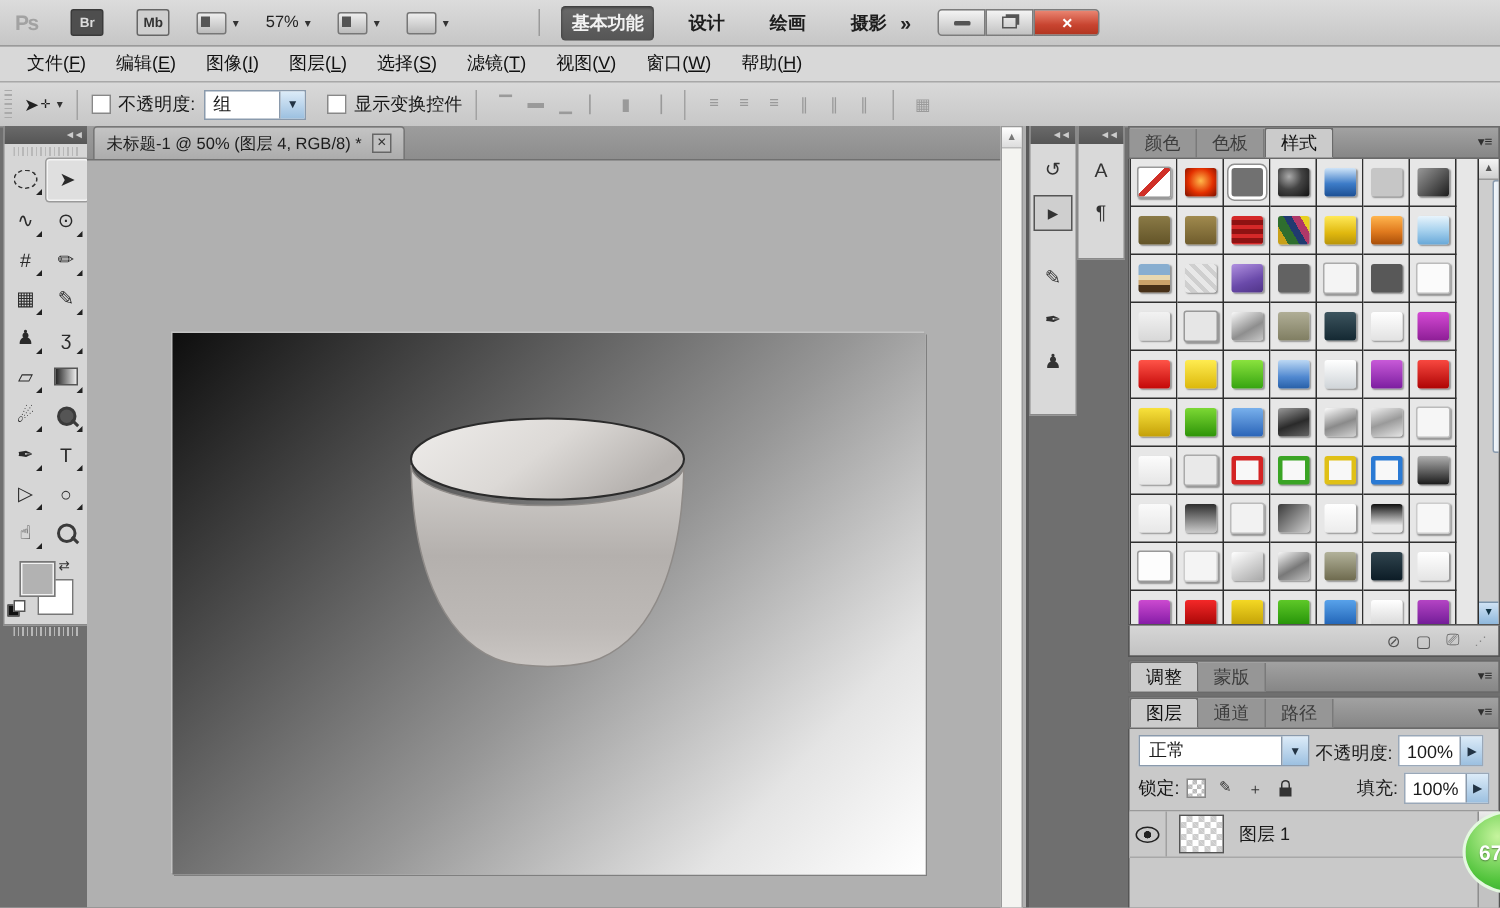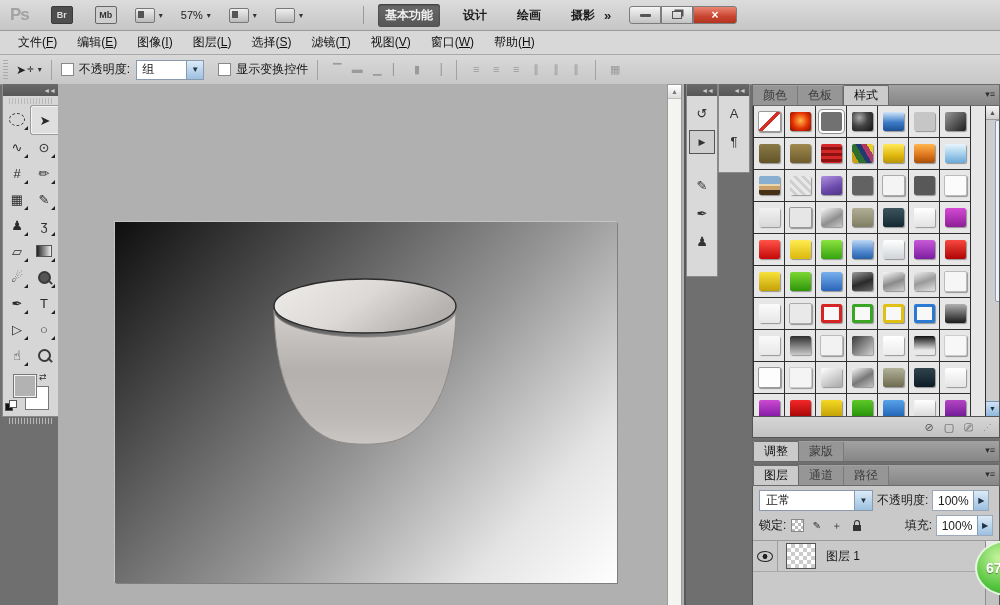--- a/index.html
+++ b/index.html
@@ -4,21 +4,21 @@
 <style>
   html,body{margin:0;padding:0}
   body{width:1000px;height:605px;position:relative;overflow:hidden;background:#6f6f6f;
        font-family:"Liberation Sans","DejaVu Sans",sans-serif;font-size:12px;color:#1a1a1a;
        -webkit-font-smoothing:antialiased}
   .abs{position:absolute}
 
   
   .titlebar{left:0;top:0;width:1000px;height:30px;background:linear-gradient(#dcdcdc,#c6c6c6);
             border-bottom:1px solid #9a9a9a;display:flex;align-items:center}
-  .ps-logo{font-weight:bold;font-size:17px;color:#a2a2a2;margin:0 0 0 10px;letter-spacing:-1px}
+  .ps-logo{font-weight:bold;font-size:14px;color:#a2a2a2;margin:0 0 0 10px;letter-spacing:-1px}
   .app-btn{width:20px;height:16px;border-radius:2px;font-size:9px;font-weight:bold;
            display:flex;align-items:center;justify-content:center;margin-left:22px}
   .app-btn.br{background:#4e4e4e;color:#ddd;border:1px solid #3a3a3a}
   .app-btn.mb{background:#cfcfcf;color:#333;border:1px solid #666}
   .tb-group{display:flex;align-items:center;margin-left:18px;color:#444}
   .tb-ico{width:18px;height:13px;border:1px solid #777;background:linear-gradient(#eee,#bbb);border-radius:2px}
   .tb-ico.grid{background:linear-gradient(#eee,#bbb);position:relative}
   .tb-ico.grid::after{content:"";position:absolute;left:2px;top:2px;width:6px;height:7px;background:#555}
   .chev{font-size:8px;color:#333;margin-left:4px}
   .zoom-val{font-size:11px;color:#222}
@@ -132,21 +132,21 @@
   .styles-sb .down{position:absolute;bottom:0;left:0;width:13px;height:14px;background:linear-gradient(#cfe2f4,#8fb8dc);
                  border-top:1px solid #7a94ac;text-align:center;font-size:7px;line-height:14px;color:#134}
   .styles-foot{height:20px;background:linear-gradient(#d6d6d6,#c2c2c2);border:1px solid #555;border-top:none;
                display:flex;align-items:center;justify-content:flex-end;gap:10px;padding-right:8px}
   .foot-ico{font-size:11px;color:#555}
   .foot-grip{font-size:8px;color:#888}
 
   .adjbar{margin-top:2px}
   .layersp{margin-top:2px}
   .layers-body{background:#c9c9c9;border:1px solid #555;border-top:none;position:relative;height:125px}
-  .lrow1{display:flex;align-items:center;padding:4px 6px 2px}
+  .lrow1{display:flex;align-items:flex-end;padding:4px 6px 2px}
   .blend-dd{display:flex;height:19px;border:1px solid #8a9aac;background:#fff;align-items:center}
   .blend-dd .v{width:88px;padding-left:6px;font-size:12px}
   .blend-dd .b{width:17px;height:19px;background:linear-gradient(#dcebf8,#9cc0e0);border-left:1px solid #8a9aac;
                text-align:center;font-size:8px;line-height:19px;color:#234}
   .opa-label{margin-left:4px;font-size:12px}
   .val-box{display:flex;height:19px;border:1px solid #9aa8b8;background:#fff;align-items:center;margin-left:4px}
   .val-box .v{width:40px;text-align:center;font-size:12px}
   .val-box .b{width:14px;height:19px;background:linear-gradient(#dcebf8,#9cc0e0);border-left:1px solid #8a9aac;
               text-align:center;font-size:8px;line-height:19px;color:#234}
   .lrow2{display:flex;align-items:center;padding:2px 6px 4px;border-bottom:1px solid #9a9a9a}
@@ -363,20 +363,26 @@
   <div class="fgbg">
     <span class="swap-ico">⇄</span>
     <span class="bg-sw"></span>
     <span class="fg-sw"></span>
     <span class="mini-def"></span>
   </div>
   <div class="grip-h"></div>
 </div>
 
 <div class="abs canvas">
+  <div class="tabstrip">
+    <span class="doctab">
+      <span>未标题-1 @ 50% (图层 4, RGB/8) *</span>
+      <span class="tab-close">✕</span>
+    </span>
+  </div>
   <div class="page">
     <svg width="502" height="361" viewBox="0 0 502 361" style="position:absolute;left:0;top:0">
       <defs>
         <linearGradient id="bodyG" x1="0" y1="0" x2="0" y2="1">
           <stop offset="0" stop-color="#d3d0cd"></stop>
           <stop offset="0.45" stop-color="#b4b0ad"></stop>
           <stop offset="0.8" stop-color="#bdb9b6"></stop>
           <stop offset="1" stop-color="#cac6c3"></stop>
         </linearGradient>
         <linearGradient id="rimG" x1="0" y1="0" x2="1" y2="0.4">

